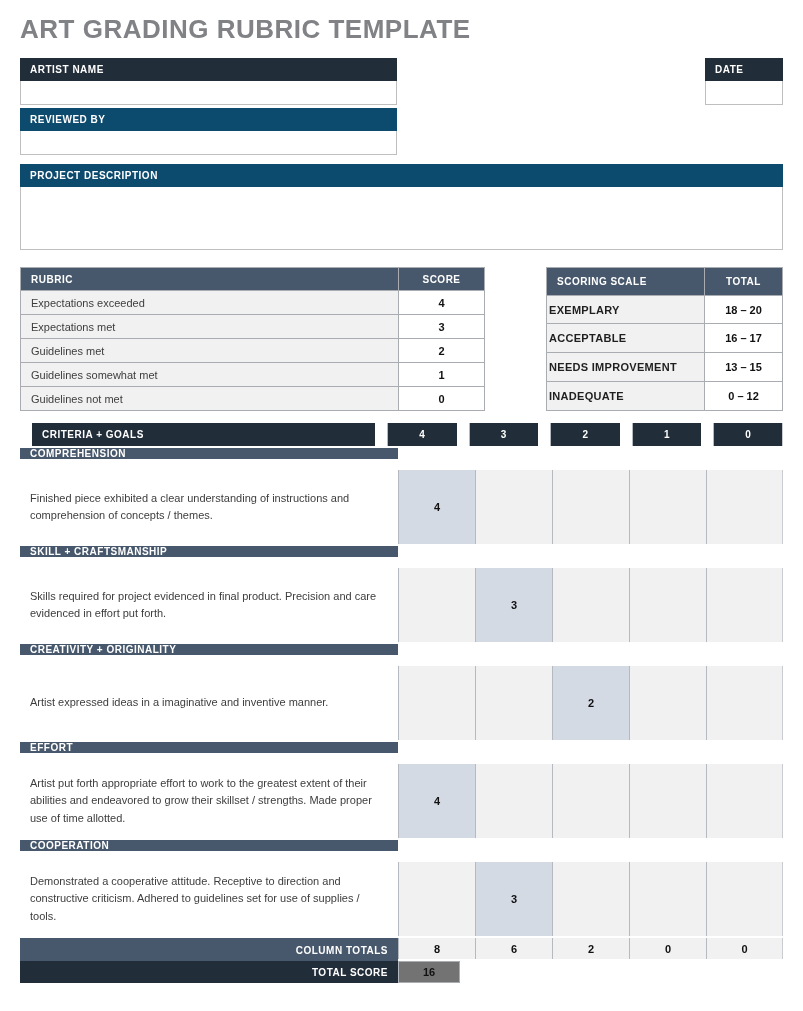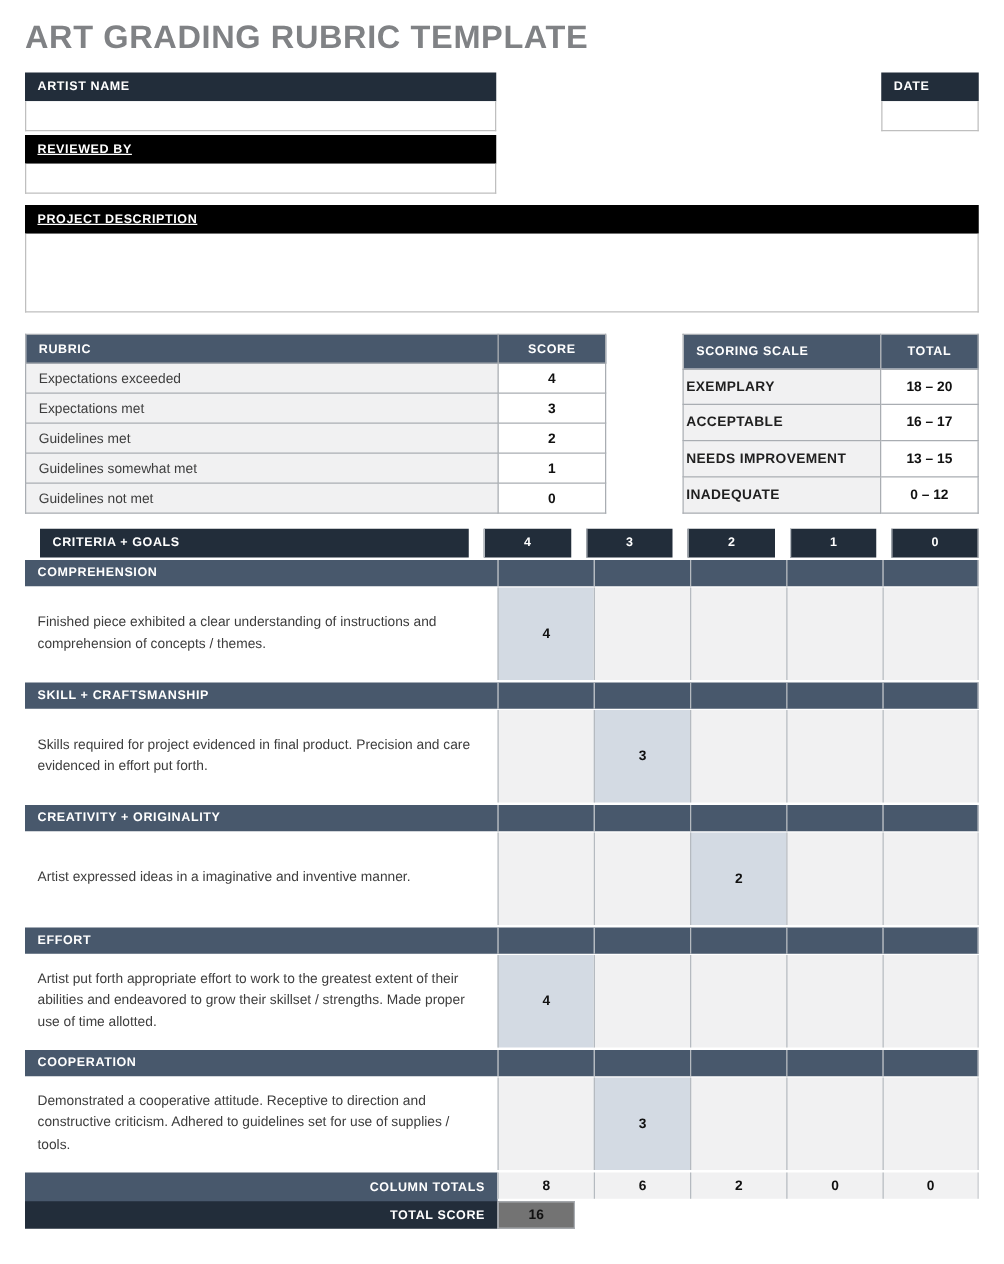--- a/index.html
+++ b/index.html
@@ -9,21 +9,21 @@
 
   
   .title { font-size: 26px; font-weight: bold; color: #808285; letter-spacing: 0.5px; margin: 4px 0 13px 0; }
 
   
   .top-row { display: flex; justify-content: space-between; align-items: flex-start; }
   .left-col { width: 377px; }
   .date-col { width: 78px; }
   .field-header { height: 23px; display: flex; align-items: center; padding: 0 10px; font-size: 10px; font-weight: bold; color: #ffffff; letter-spacing: 0.5px; }
   .dark  { background: #222d3a; }
-  .slate { background: #000000; text-decoration: underline; }
+  .slate { background: #0c4a6e; }
   .field-input { height: 24px; background: #ffffff; border: 1px solid #bfbfbf; border-top: none; }
   .gap3 { margin-top: 3px; }
   .proj-block { margin-top: 9px; }
   .proj-input { height: 63px; background: #ffffff; border: 1px solid #bfbfbf; border-top: none; }
 
   
   .small-tables { display: flex; justify-content: space-between; margin-top: 17px; gap: 36px; }
   table.small { border-collapse: collapse; }
   table.small th { background: #48586c; color: #ffffff; font-size: 10px; font-weight: bold; letter-spacing: 0.5px; height: 23px; border: 1px solid #a9adb2; text-align: left; padding: 0 10px; }
   table.small th.center { text-align: center; padding: 0; }
@@ -37,21 +37,21 @@
   
   .ct { margin-top: 12px; width: 763px; }
   .ct-row { display: flex; width: 763px; }
   .cell { display: flex; align-items: center; }
   .c0 { width: 378px; }
   .cn { width: 77px; border-left: 1px solid #b5bac0; justify-content: center; }
   .cn-last { border-right: 1px solid #c9ccd0; }
   .ct-head { height: 23px; }
   .ct-head .cell { background: #222d3a; color: #ffffff; font-size: 10px; font-weight: bold; letter-spacing: 0.5px; margin-left: 12px; }
   .ct-head .c0 { padding: 0 10px; }
-  .ct-section { height: 23px; border-top: 2px solid #ffffff; }
+  .ct-section { height: 23px; border-top: 2px solid #ffffff; flex-direction: column; }
   .ct-section .cell { background: #48586c; }
   .ct-section .c0 { color: #ffffff; font-size: 10px; font-weight: bold; letter-spacing: 0.5px; padding: 0 10px; }
   .ct-desc { height: 75px; border-top: 1px solid #ffffff; }
   .ct-desc .c0 { background: #ffffff; color: #3d3d3d; font-size: 11px; line-height: 1.55; padding: 6px 14px 6px 10px; }
   .score-cell { background: #f1f1f2; font-size: 11px; font-weight: bold; color: #111111; }
   .score-cell.selected { background: #d3dae3; }
   .ct-totals { height: 23px; border-top: 2px solid #ffffff; }
   .ct-totals .c0 { background: #48586c; color: #ffffff; font-size: 10px; font-weight: bold; letter-spacing: 0.5px; justify-content: flex-end; padding: 12px 10px; }
   .ct-totals .cn { background: #f1f1f2; font-size: 11px; font-weight: bold; color: #111111; }
   .ct-final { height: 24px; border-top: 2px solid #ffffff; }

